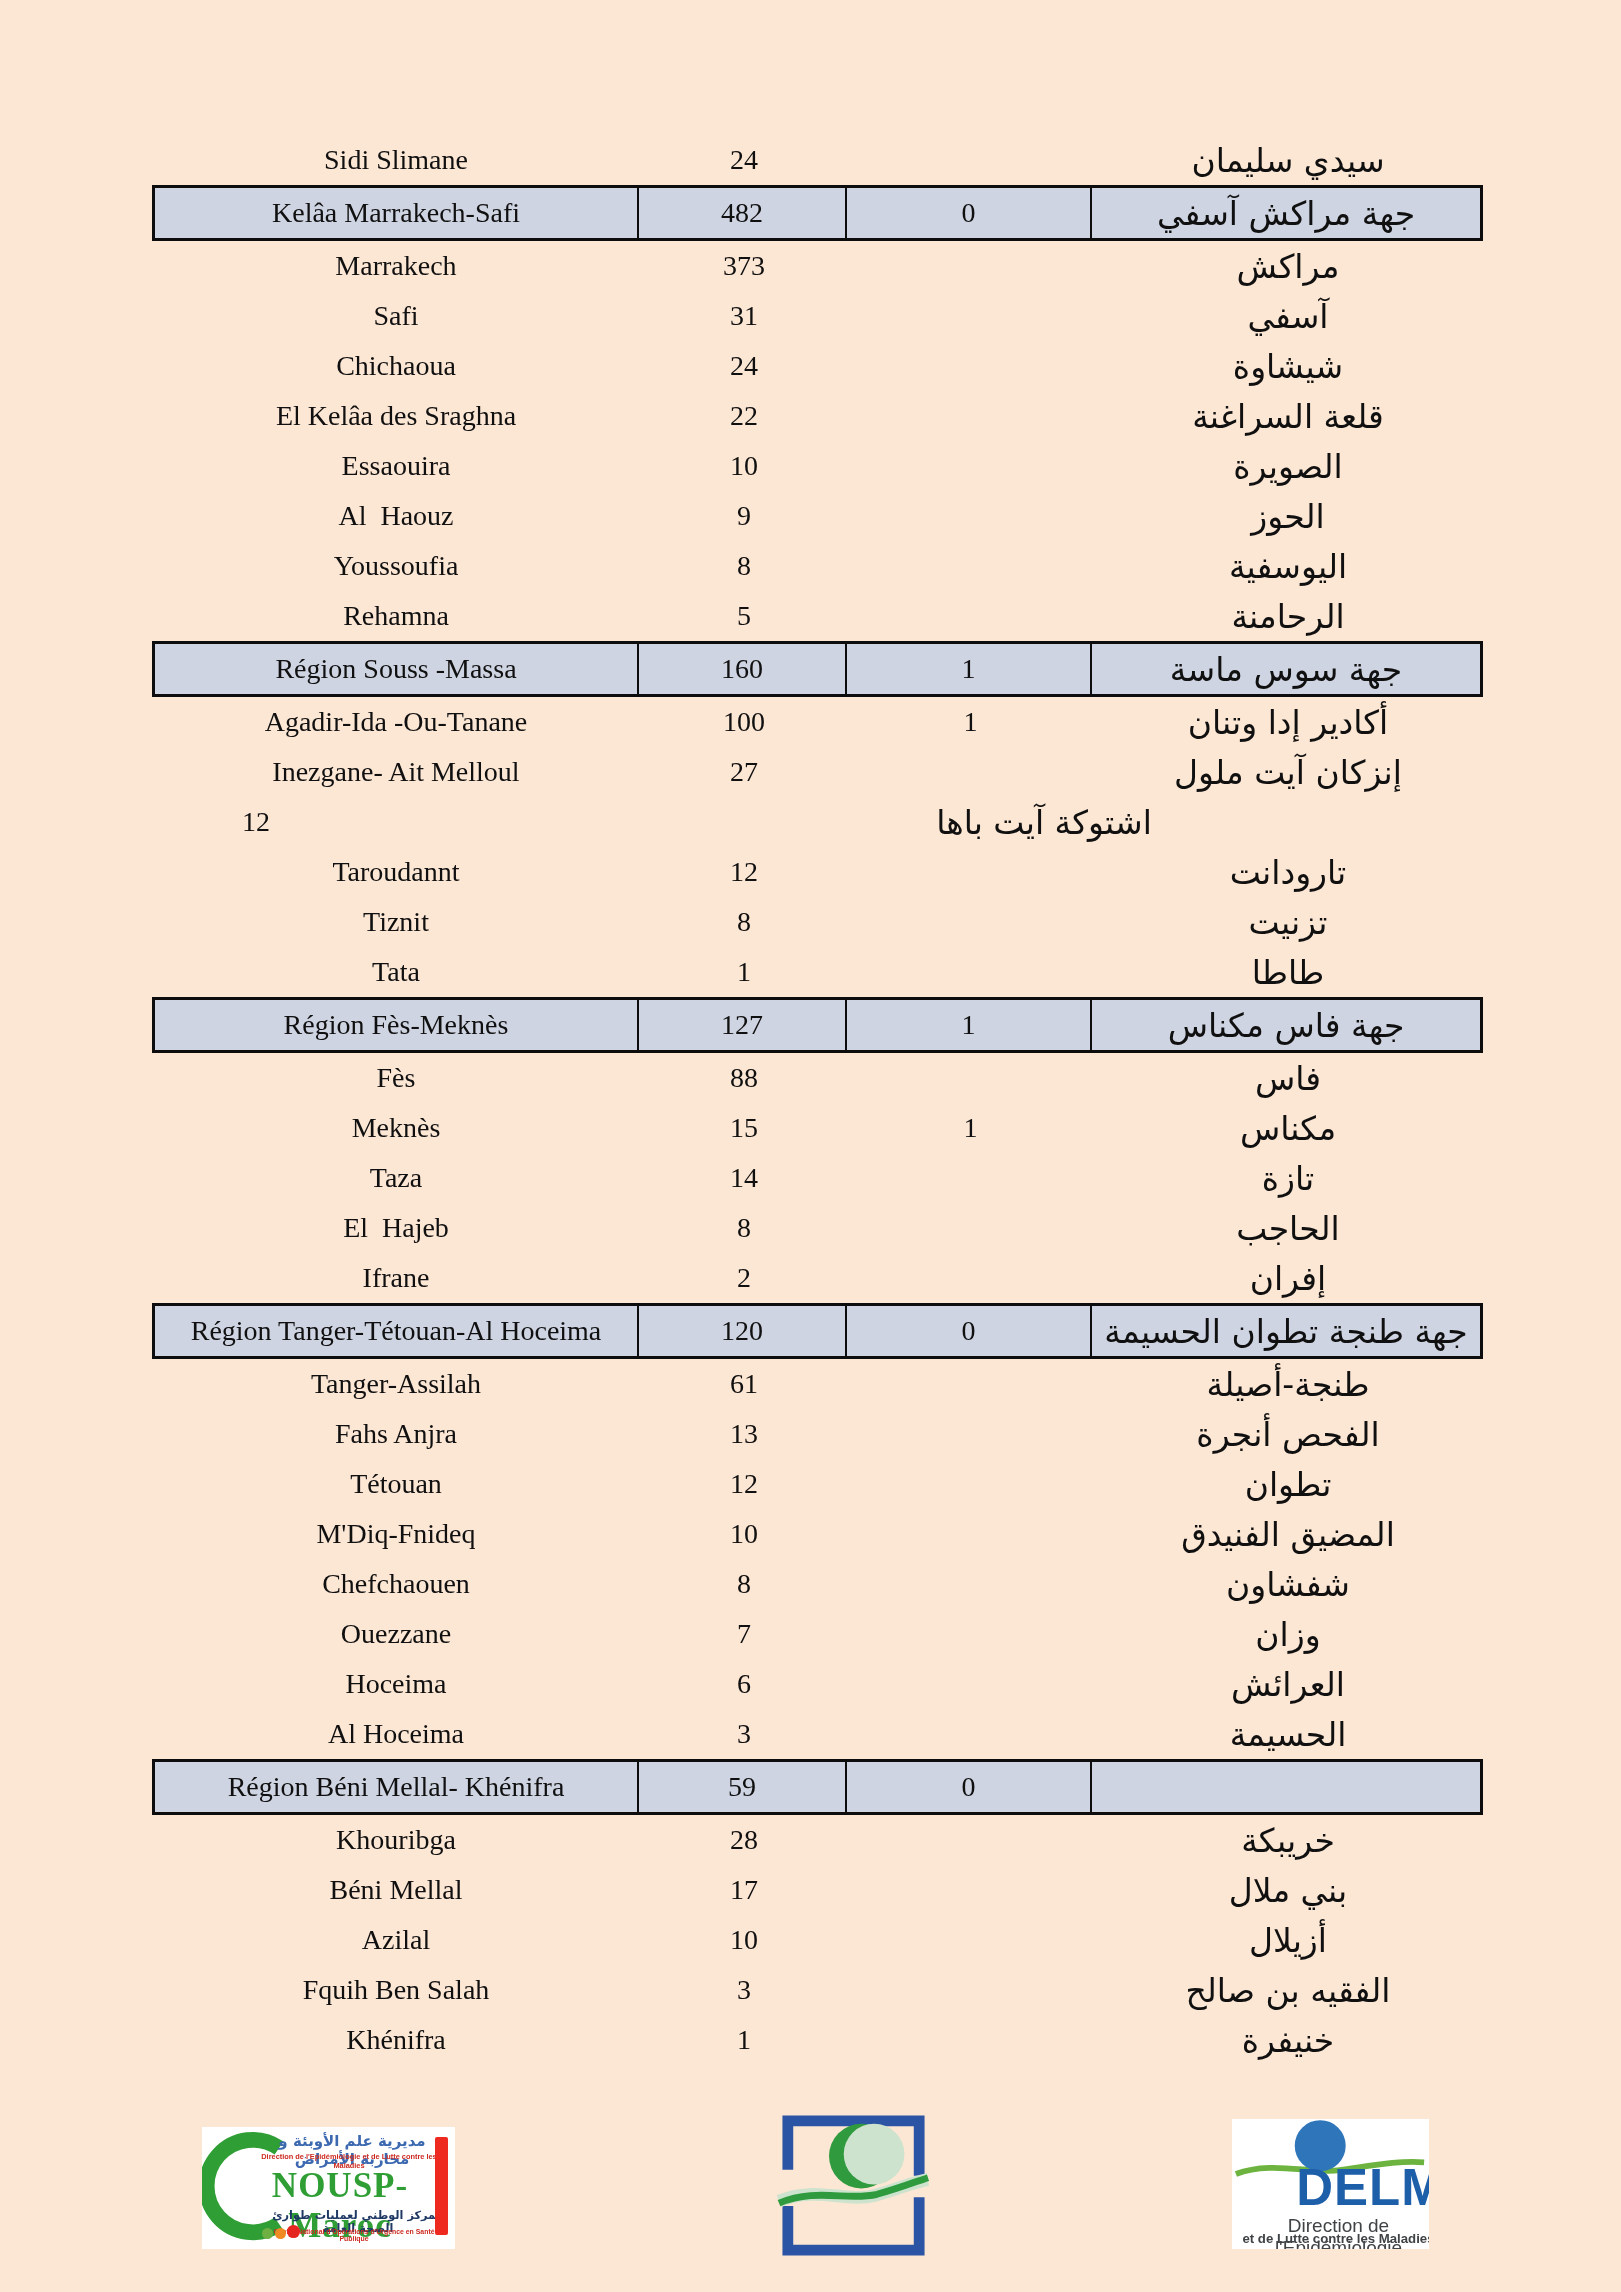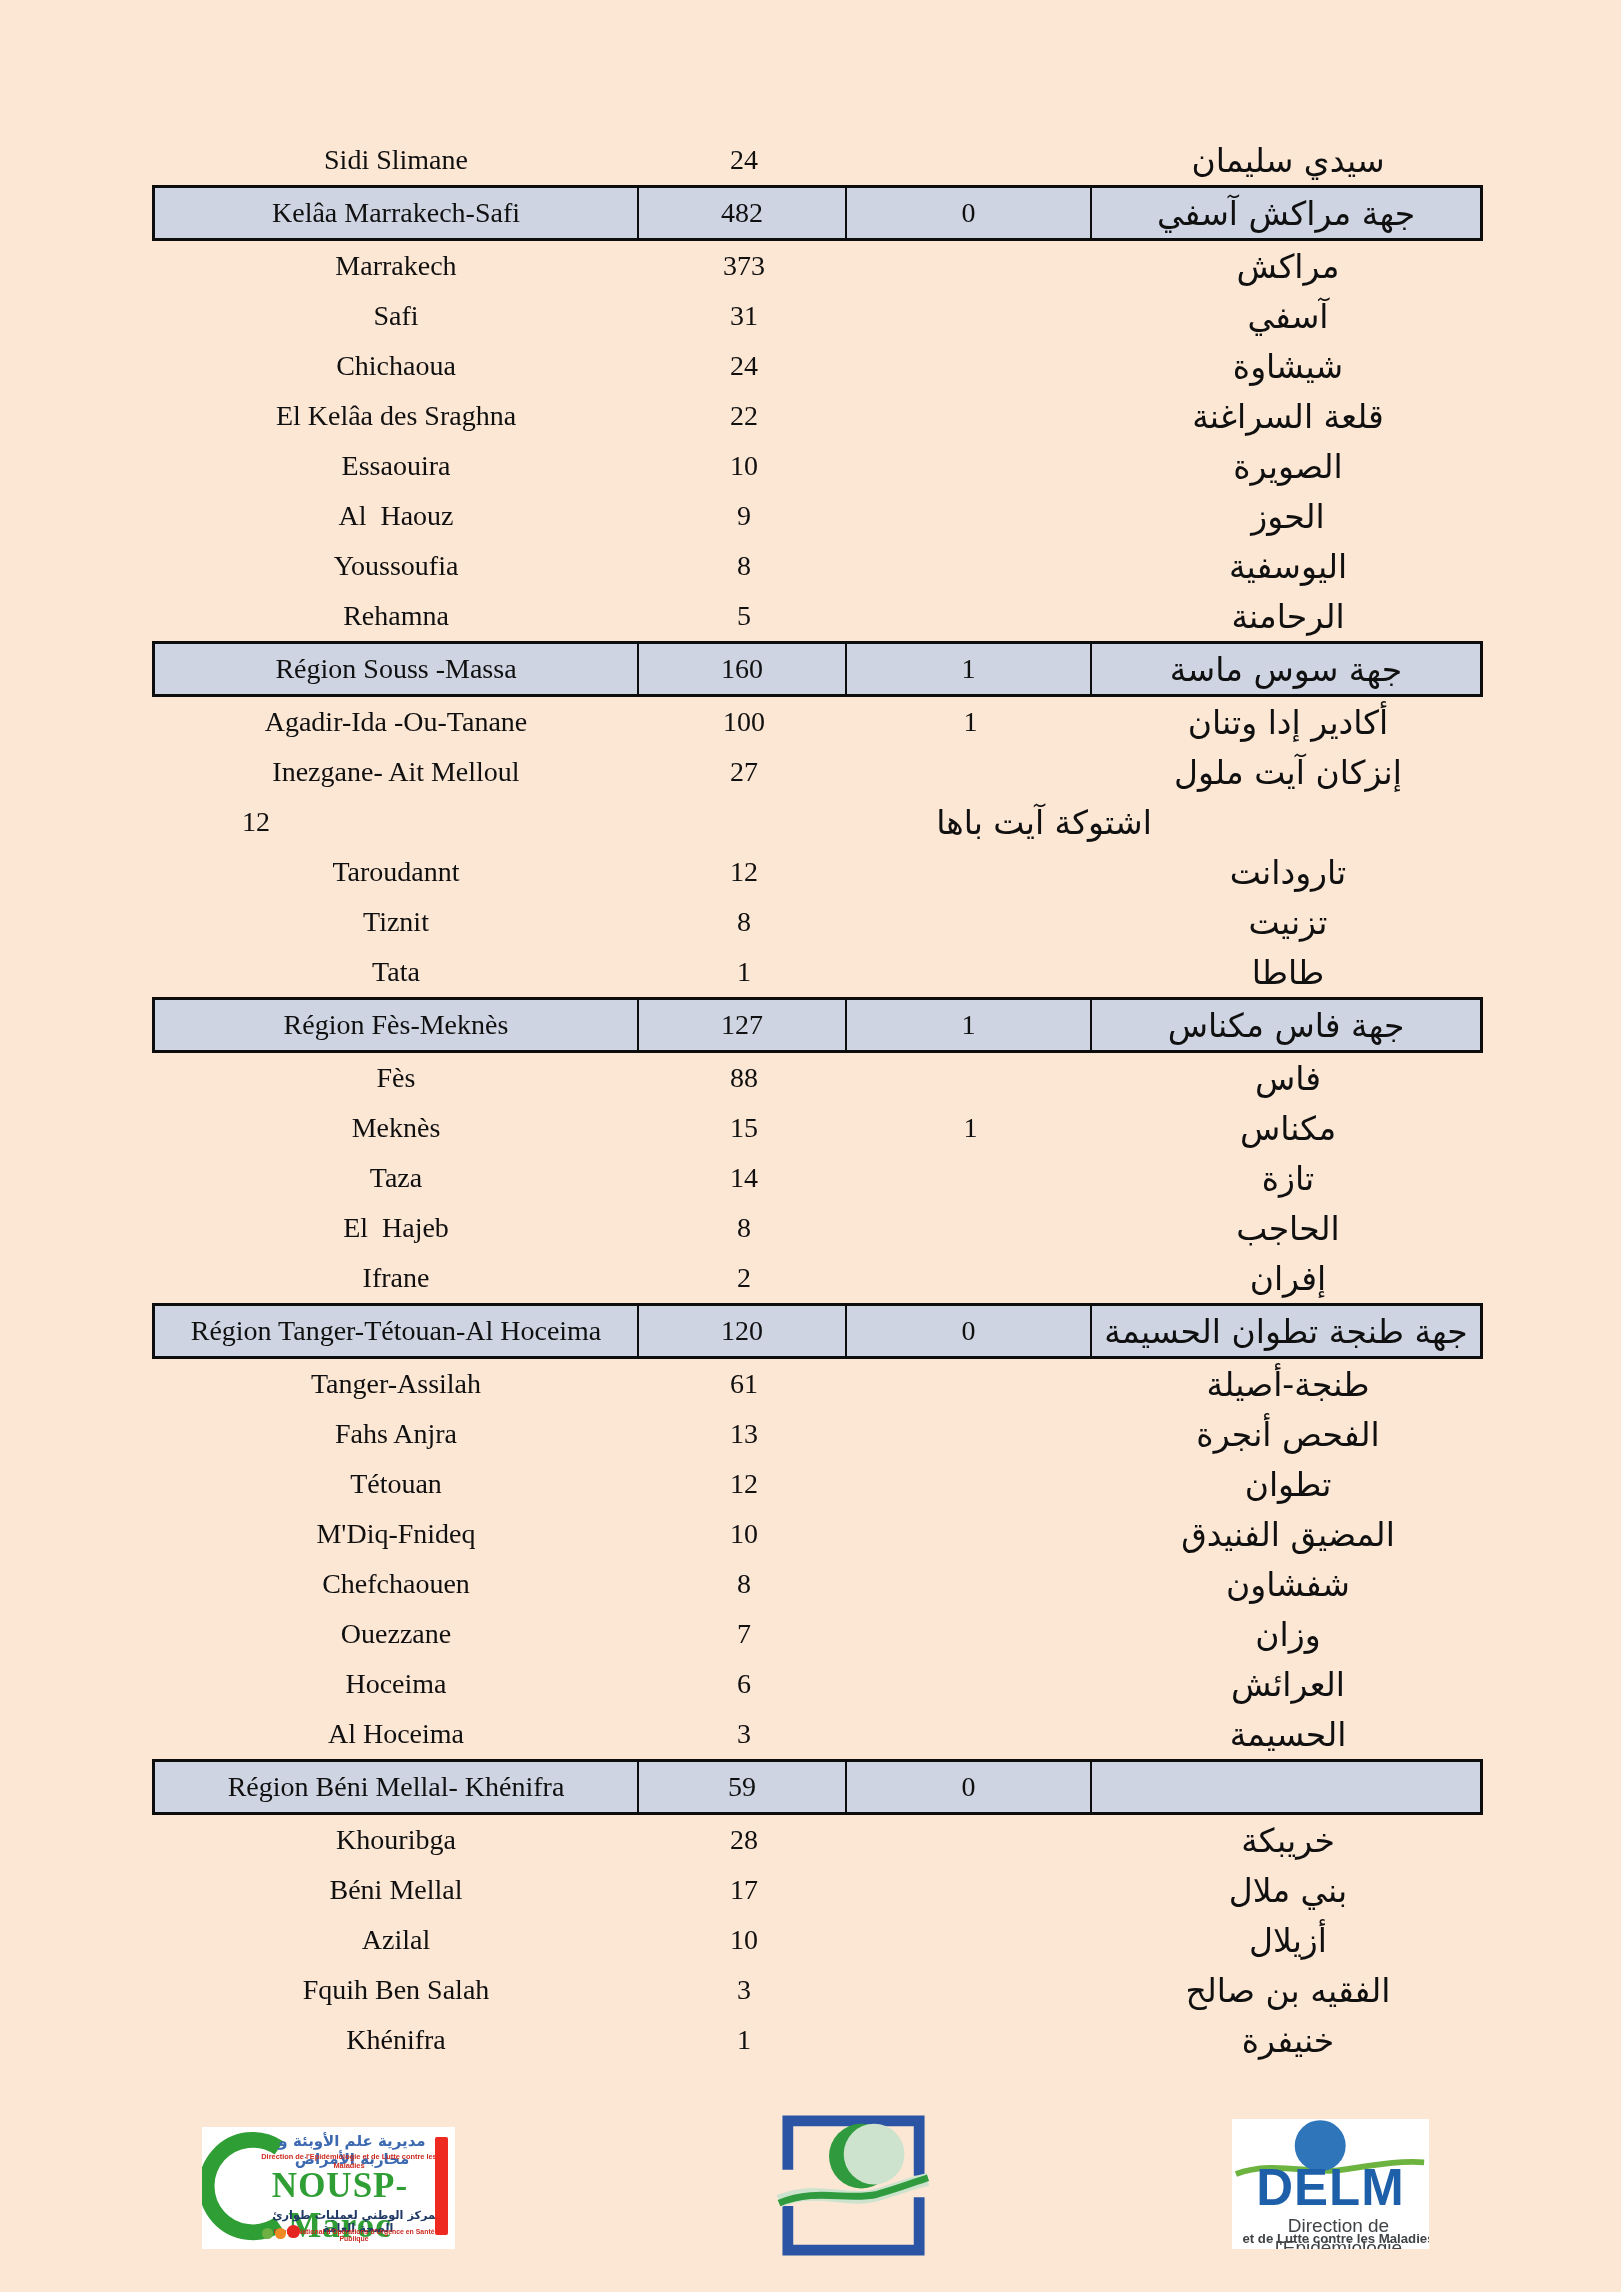--- a/index.html
+++ b/index.html
@@ -58,21 +58,21 @@
   .dot.r{left:85px;top:98px;width:12.7px;height:12.7px;background:#e52620;}
 
   .logo-ministry{position:absolute;left:777px;top:2111px;width:153px;height:147px;}
 
   .logo-delm{
     position:absolute;left:1232px;top:2119px;width:197px;height:130px;
     background:#ffffff;overflow:hidden;
   }
   .delm-art{position:absolute;left:0;top:0;}
   .delm-title{position:absolute;left:0;top:43px;width:197px;text-align:center;
-    font-family:"Liberation Sans",sans-serif;font-size:51px;font-weight:bold;color:#1e5fa9;letter-spacing:1px;line-height:1;}
+    font-family:"Liberation Sans",sans-serif;font-size:51px;font-weight:bold;color:#1e5fa9;letter-spacing:1px;line-height:1;padding-left:40px;}
   .delm-line1{position:absolute;left:0;top:96px;width:197px;text-align:center;
     font-family:"Liberation Sans",sans-serif;font-size:19px;font-weight:normal;color:#3f4346;line-height:1.15;margin-left:8px;}
   .delm-line2{position:absolute;left:8px;top:112px;width:197px;text-align:center;
     font-family:"Liberation Sans",sans-serif;font-size:13.2px;font-weight:bold;color:#3f4346;line-height:1.15;}
 </style>
 </head>
 <body>
 
 <div class="page">
 

